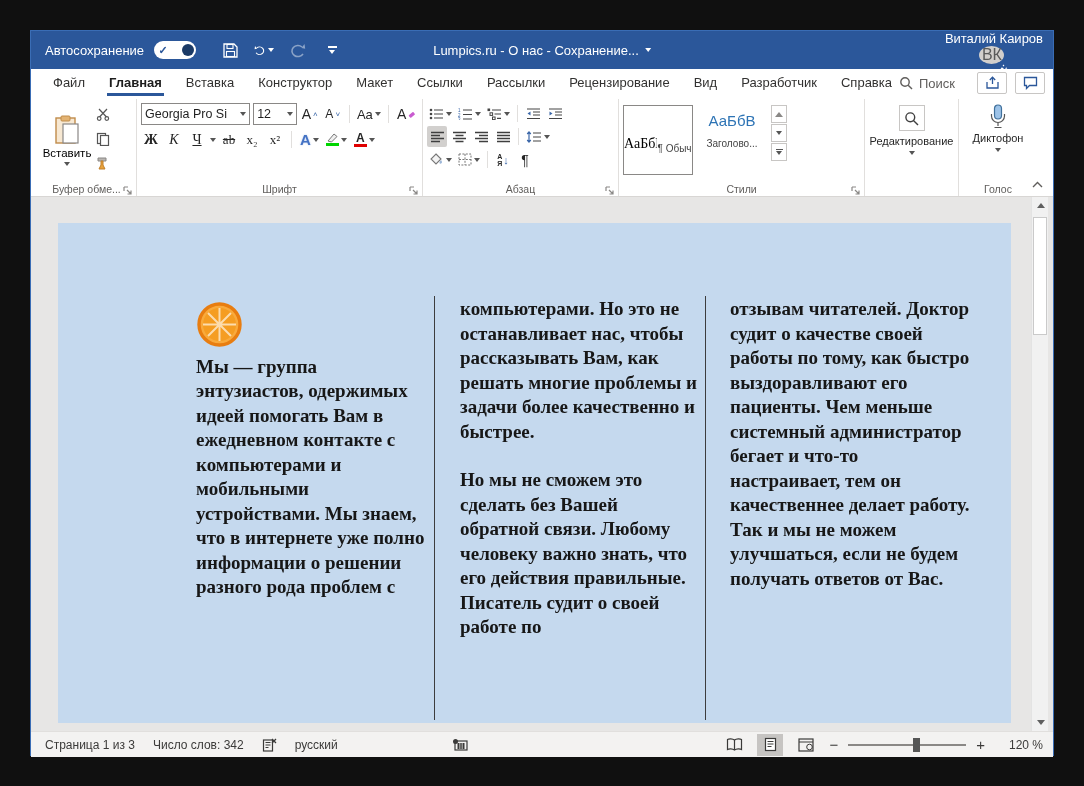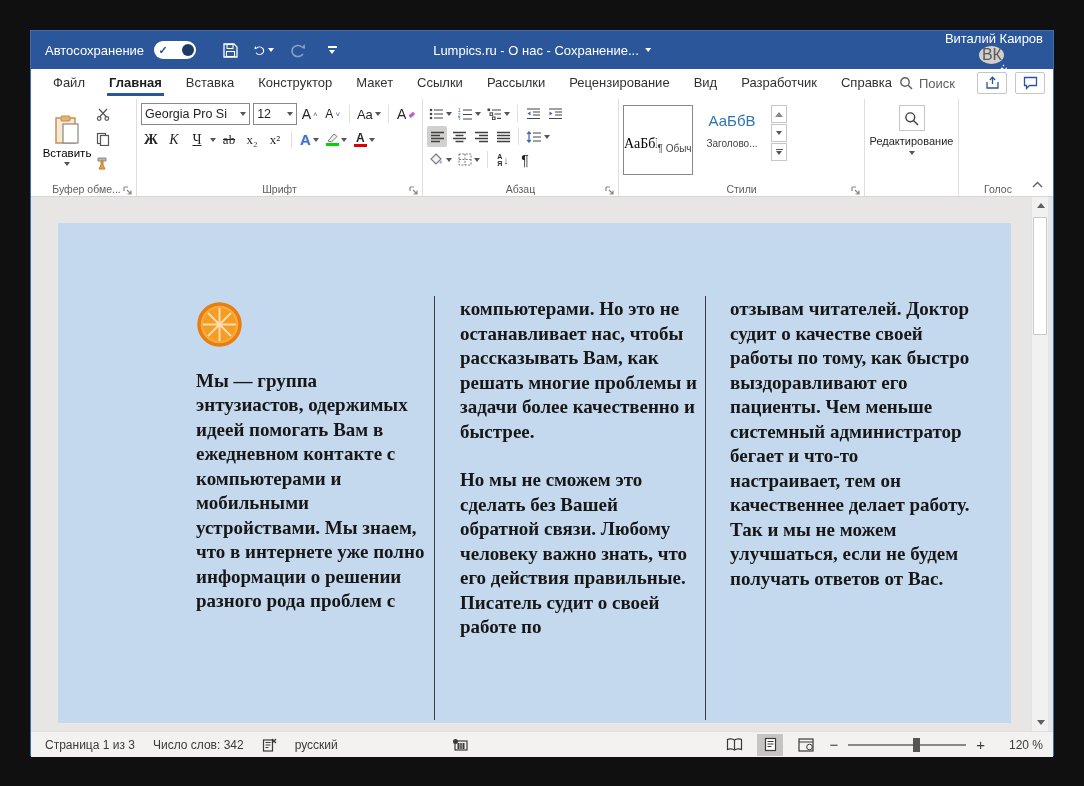--- a/index.html
+++ b/index.html
@@ -465,20 +465,29 @@
               <circle cx="6.3" cy="6.3" r="4.4" fill="none" stroke="#3f3f3f" stroke-width="1.4"></circle>
               <path d="M9.7 9.7 L14 14" stroke="#3f3f3f" stroke-width="1.4"></path>
             </svg>
         </span>
         <span style="font-size:11px; color:#262626; margin-top:4px">Редактирование</span>
         <span class="tri tri-d" style="margin-top:4px"></span>
       </div>
     </div>
 
     <div class="group" style="width:78px; border-right:none">
+      <div style="display:flex; flex-direction:column; align-items:center; justify-content:flex-start; flex:1; padding-top:3px; cursor:pointer">
+        <svg width="18" height="26" viewBox="0 0 18 26">
+            <rect x="5.5" y="1" width="7" height="14" rx="3.5" fill="#9dc3e8" stroke="#41719c" stroke-width="1.2"></rect>
+            <path d="M2.5 10 v2 a6.5 6.5 0 0 0 13 0 v-2" fill="none" stroke="#555" stroke-width="1.2"></path>
+            <path d="M9 19 v3 M5.5 23.5 h7" stroke="#555" stroke-width="1.2"></path>
+          </svg>
+        <span style="font-size:11px; color:#262626; margin-top:2px">Диктофон</span>
+        <span class="tri tri-d" style="margin-top:4px"></span>
+      </div>
       <div class="glabel"><span>Голос</span></div>
     </div>
 
     <span style="position:absolute; right:10px; bottom:4px; cursor:pointer">
       <svg width="11" height="7" viewBox="0 0 11 7">
           <path d="M1 6 L5.5 1.5 L10 6" fill="none" stroke="#605e5c" stroke-width="1.4"></path>
         </svg>
     </span>
   </div>
 
@@ -487,21 +496,21 @@
 
       <div class="col" style="left:138px; top:78px; width:232px">
         <svg width="47" height="47" viewBox="0 0 47 47">
           <circle cx="23.5" cy="23.5" r="20.5" fill="#f9aa3c" stroke="#e87d10" stroke-width="3.4"></circle>
           <circle cx="23.5" cy="23.5" r="16.5" fill="#f59d22"></circle>
           <g stroke="#fcdcae" stroke-width="2">
             <path d="M23.5 7 V40 M7 23.5 H40 M12 12 L35 35 M35 12 L12 35"></path>
           </g>
           <circle cx="23.5" cy="23.5" r="2.4" fill="#fcdcae"></circle>
         </svg>
-        <div class="para" style="margin-top:14px">Мы — группа энтузиастов, одержимых идеей помогать Вам в ежедневном контакте с компьютерами и мобильными устройствами. Мы знаем, что в интернете уже полно информации о решении разного рода проблем с</div>
+        <div class="para" style="margin-top:0">Мы — группа энтузиастов, одержимых идеей помогать Вам в ежедневном контакте с компьютерами и мобильными устройствами. Мы знаем, что в интернете уже полно информации о решении разного рода проблем с</div>
       </div>
 
       <div class="coldiv" style="left:376px"></div>
 
       <div class="col" style="left:402px; top:74px; width:237px">
         <div class="para">компьютерами. Но это не останавливает нас, чтобы рассказывать Вам, как решать многие проблемы и задачи более качественно и быстрее.</div>
         <div class="para">Но мы не сможем это сделать без Вашей обратной связи. Любому человеку важно знать, что его действия правильные. Писатель судит о своей работе по</div>
       </div>
 
       <div class="coldiv" style="left:647px"></div>

